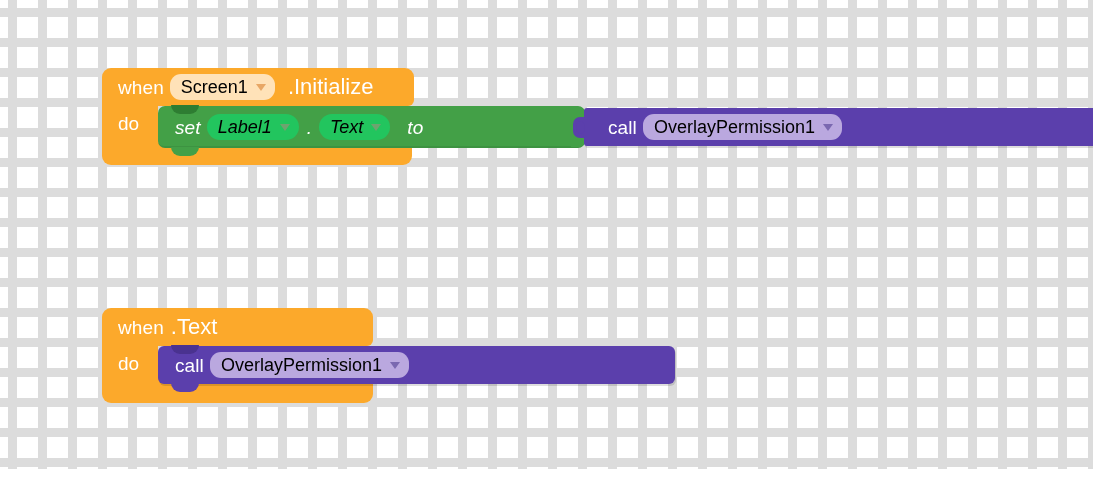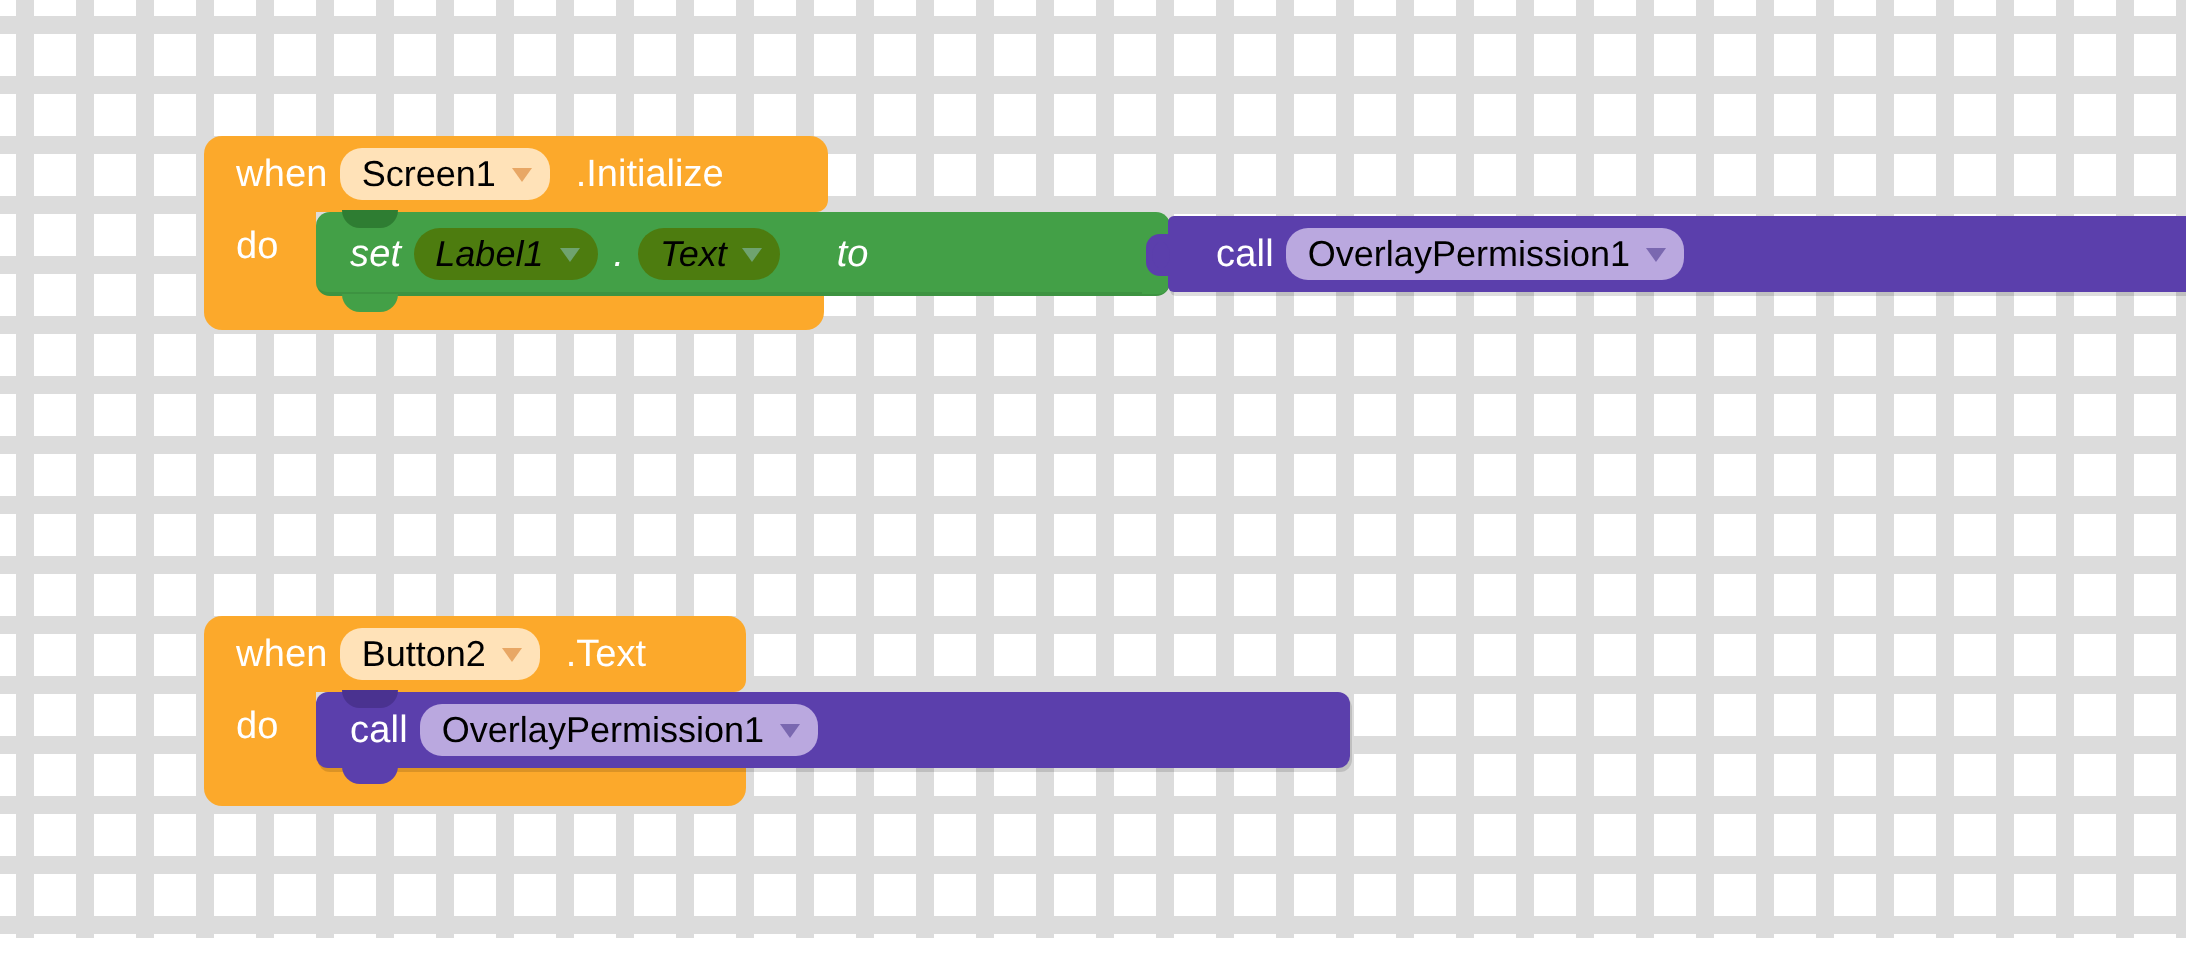--- a/index.html
+++ b/index.html
@@ -98,21 +98,21 @@
   }
 
   .kw {
     color: #ffffff;
     font-size: 19px;
     line-height: 1;
     letter-spacing: 0.1px;
   }
   .suffix {
     color: #ffffff;
-    font-size: 19px;
+    font-size: 22px;
     line-height: 1;
     margin-left: 7px;
   }
 
   
   .field {
     display: inline-flex;
     align-items: center;
     border-radius: 11px;
     height: 26px;
@@ -130,21 +130,21 @@
     width: 0;
     height: 0;
     margin-left: 8px;
     margin-right: 1px;
     border-left: 5.5px solid transparent;
     border-right: 5.5px solid transparent;
     border-top: 7px solid rgba(0,0,0,0.28);
   }
   .field.orange-field { background: #FFE2B8; }
   .field.orange-field .caret { border-top-color: #E8A765; }
-  .field.green-field  { background: #4d7c0f; border-radius: 13px; }
+  .field.green-field  { background: #22c55e; border-radius: 13px; }
   .field.green-field  .caret { border-top-color: #6FA36F; }
   .field.purple-field { background: #BAA8DF; }
   .field.purple-field .caret { border-top-color: #7A68B0; }
 
   
   .set-block {
     position: absolute;
     height: 42px;
     background: #43A047;
     border-radius: 7px;
@@ -180,21 +180,21 @@
 
   .dot {
     color: #ffffff;
     font-size: 19px;
     margin: 0 1px 0 2px;
     line-height: 1;
   }
   .to-label {
     color: #ffffff;
     font-size: 19px;
-    margin: 0 8px 0 22px;
+    margin: 0 8px 0 11px;
     line-height: 1;
   }
 
   
   .call-block {
     position: absolute;
     height: 38px;
     background: #5B3FAC;
     display: flex;
     align-items: center;
@@ -306,24 +306,20 @@
         </span>
       </div>
     </div>
 
     <div class="block-group" style="left:102px; top:308px; width:580px; height:98px;">
 
       <div class="event-block">
 
         <div class="event-header" style="width:271px;">
           <span class="kw">when</span>
-          <span class="field orange-field">
-            <span class="field-text">Button2</span>
-            <span class="caret"></span>
-          </span>
           <span class="suffix">.Text</span>
         </div>
 
         <div class="event-spine" style="top:38px; height:32px;"></div>
 
         <div class="do-label" style="top:46px;">do</div>
 
         <div class="event-footer" style="top:69px; width:271px;"></div>
       </div>
 

